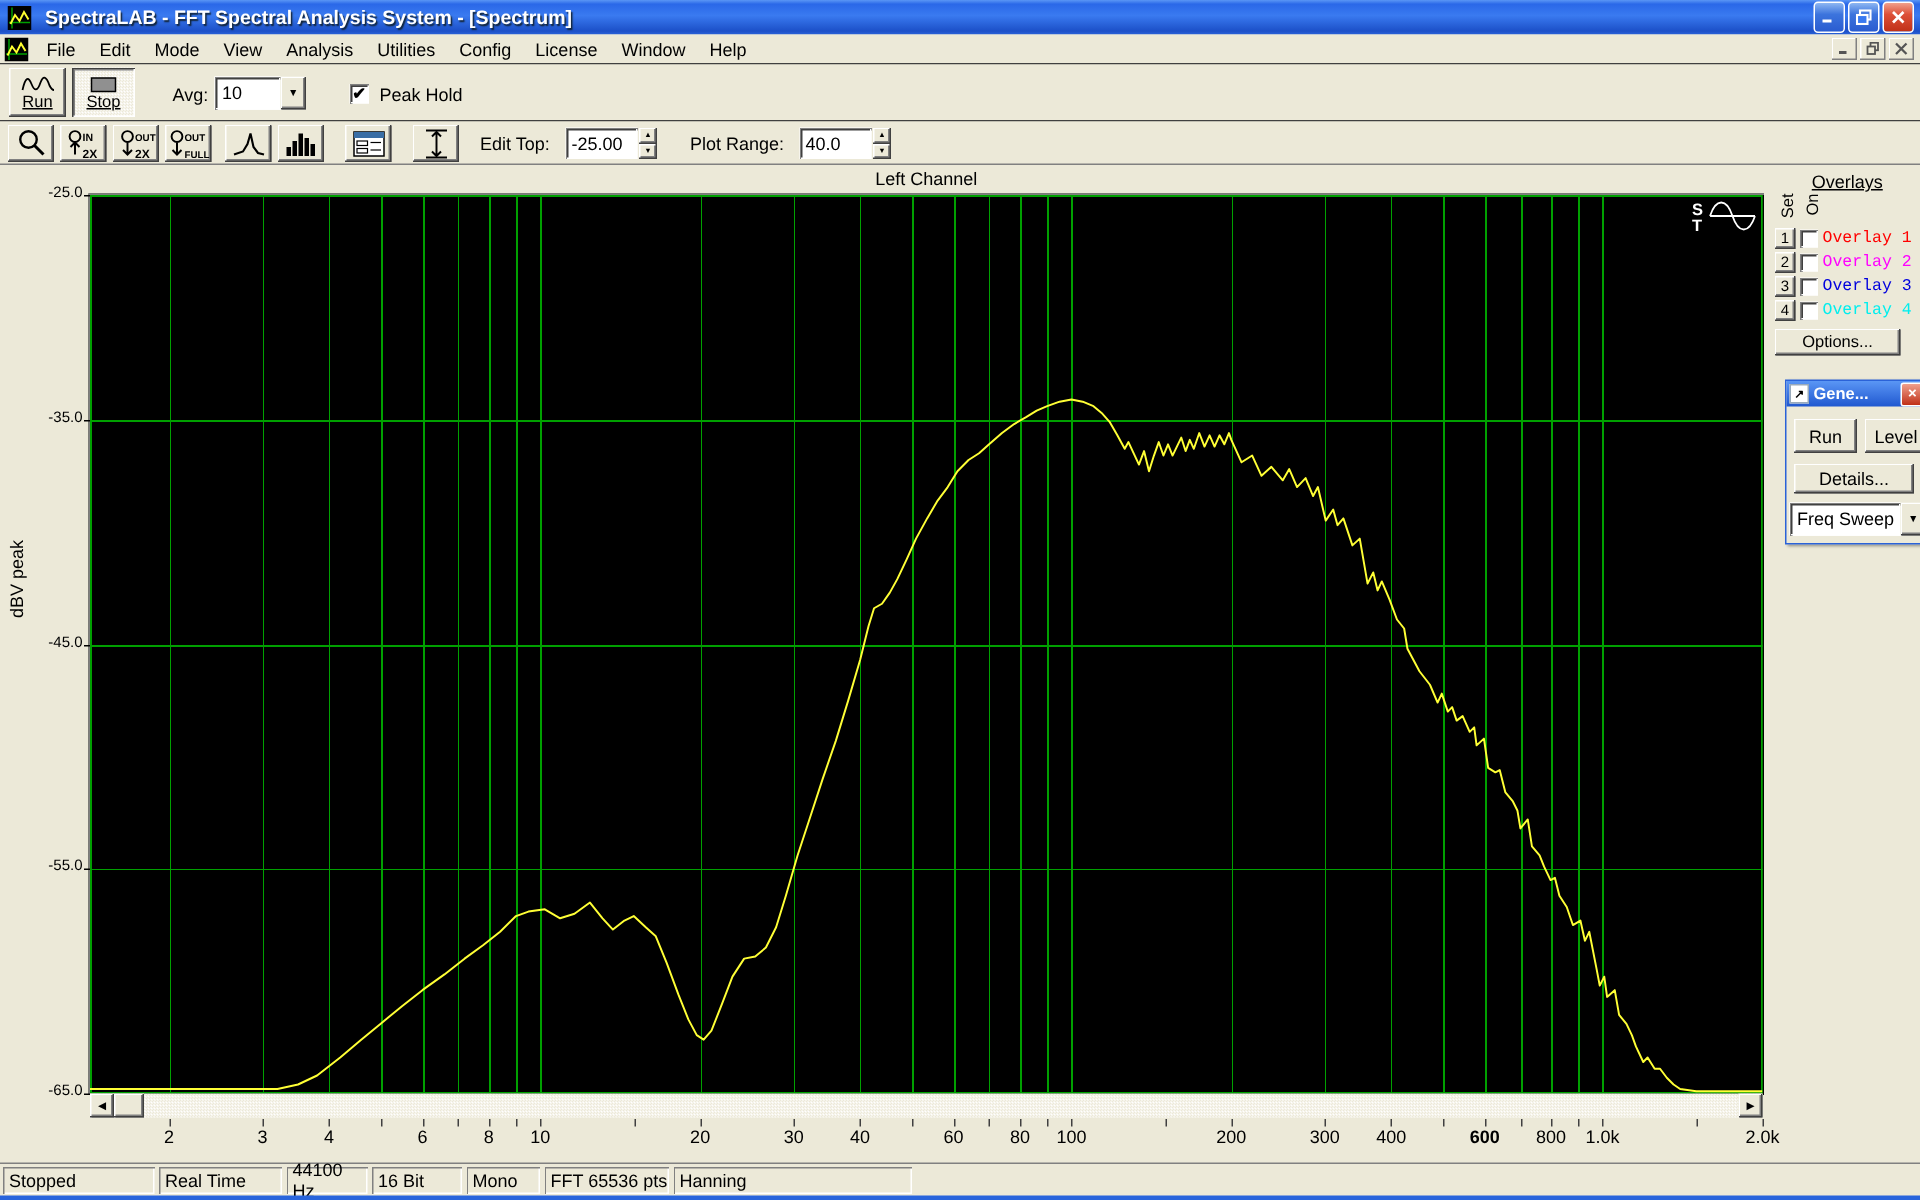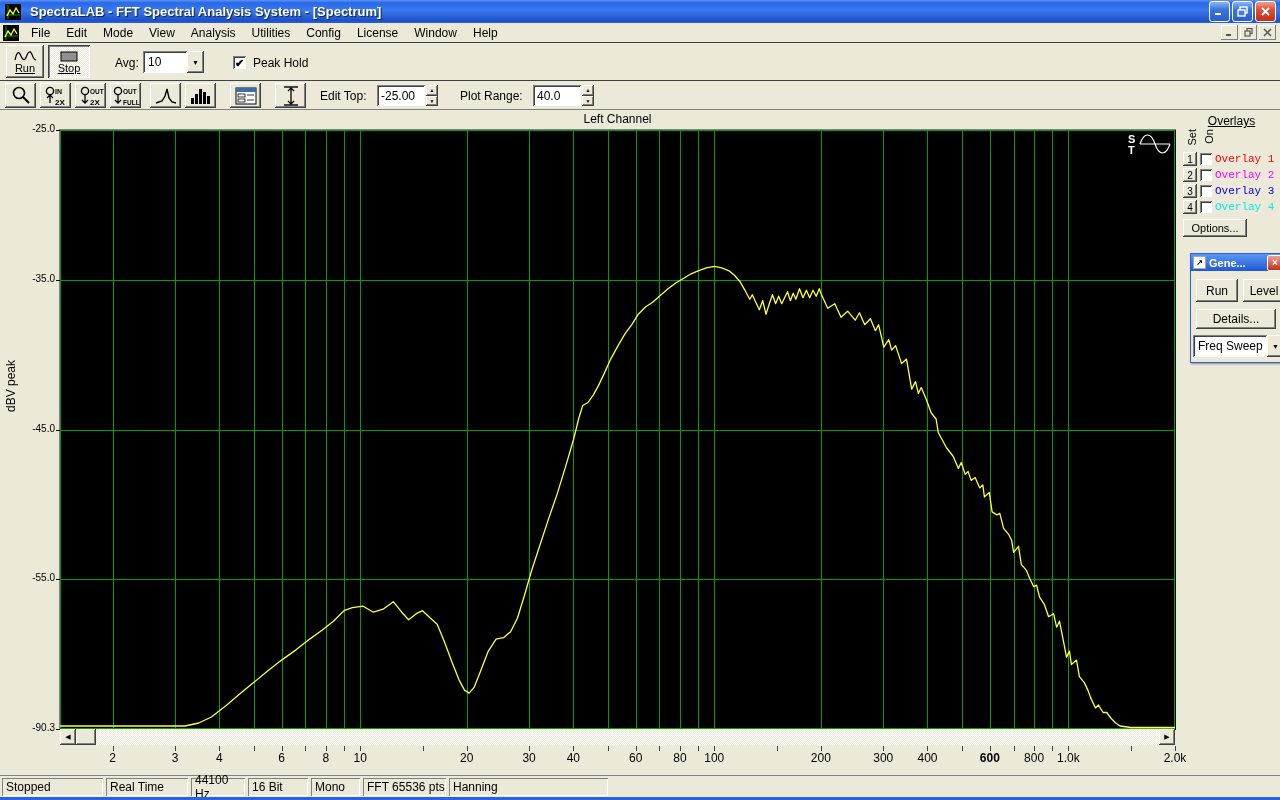--- a/index.html
+++ b/index.html
@@ -85,21 +85,21 @@
   
   .overlays{position:absolute;left:1183px;top:4px;width:97px;}
   .ov-title{text-align:center;text-decoration:underline;font-size:12px;margin-bottom:1px;}
   .ov-colhead{position:relative;height:22px;}
   .ov-vlab{position:absolute;writing-mode:vertical-rl;transform:rotate(180deg);font-size:11px;top:0;}
   .ov-row{display:flex;align-items:center;height:16px;gap:3px;}
   .ov-num{width:14px;height:14px;display:flex;align-items:center;justify-content:center;font-size:10px;}
   .ov-check{width:12px;height:12px;background:#fff;
     box-shadow:inset 1px 1px 0 #808080,inset -1px -1px 0 #fff,inset 2px 2px 0 #404040;}
   .ov-lab{font-size:11px;font-family:Liberation Mono, monospace;}
-  .ov-options{margin-top:4px;width:64px;height:18px;display:flex;align-items:center;justify-content:center;font-size:11px;}
+  .ov-options{margin-top:4px;width:84px;height:18px;display:flex;align-items:center;justify-content:center;font-size:11px;}
 
   
   .genwin{position:absolute;left:1190px;top:143px;width:96px;height:110px;background:#ece9d8;
     border:1px solid #2a62d8;box-shadow:1px 1px 2px rgba(0,0,0,.4);box-sizing:border-box;}
   .gw-title{height:17px;background:linear-gradient(180deg,#5a96f5,#2058d0);display:flex;align-items:center;
     padding:0 2px;color:#fff;font-weight:bold;font-size:11px;gap:3px;}
   .gw-icon{width:11px;height:11px;background:#fff;border:1px solid #9ab;display:flex;align-items:center;
     justify-content:center;font-size:8px;color:#000;line-height:9px;}
   .gw-close{margin-left:auto;width:14px;height:14px;border:1px solid #fff;border-radius:2px;
     background:linear-gradient(180deg,#f0a08c,#c03018);color:#fff;display:flex;align-items:center;
@@ -329,21 +329,21 @@
 
     <div id="y-axis">
         <div class="ylab" style="left: 19px; top: 13px;">-25.0</div>
         <div class="ytick" style="left: 56px; top: 20px;"></div>
         <div class="ylab" style="left: 19px; top: 162.75px;">-35.0</div>
         <div class="ytick" style="left: 56px; top: 169.75px;"></div>
         <div class="ylab" style="left: 19px; top: 312.5px;">-45.0</div>
         <div class="ytick" style="left: 56px; top: 319.5px;"></div>
         <div class="ylab" style="left: 19px; top: 462.25px;">-55.0</div>
         <div class="ytick" style="left: 56px; top: 469.25px;"></div>
-        <div class="ylab" style="left: 19px; top: 612px;">-90.3</div>
+        <div class="ylab" style="left: 19px; top: 612px;">-65.0</div>
         <div class="ytick" style="left: 56px; top: 619px;"></div>
       </div>
     <div id="x-axis">
         <div class="xtick" style="left: 113px; top: 636px;"></div>
         <div class="xtick" style="left: 175px; top: 636px;"></div>
         <div class="xtick" style="left: 219px; top: 636px;"></div>
         <div class="xtick" style="left: 254px; top: 636px;"></div>
         <div class="xtick" style="left: 282px; top: 636px;"></div>
         <div class="xtick" style="left: 305px; top: 636px;"></div>
         <div class="xtick" style="left: 326px; top: 636px;"></div>

